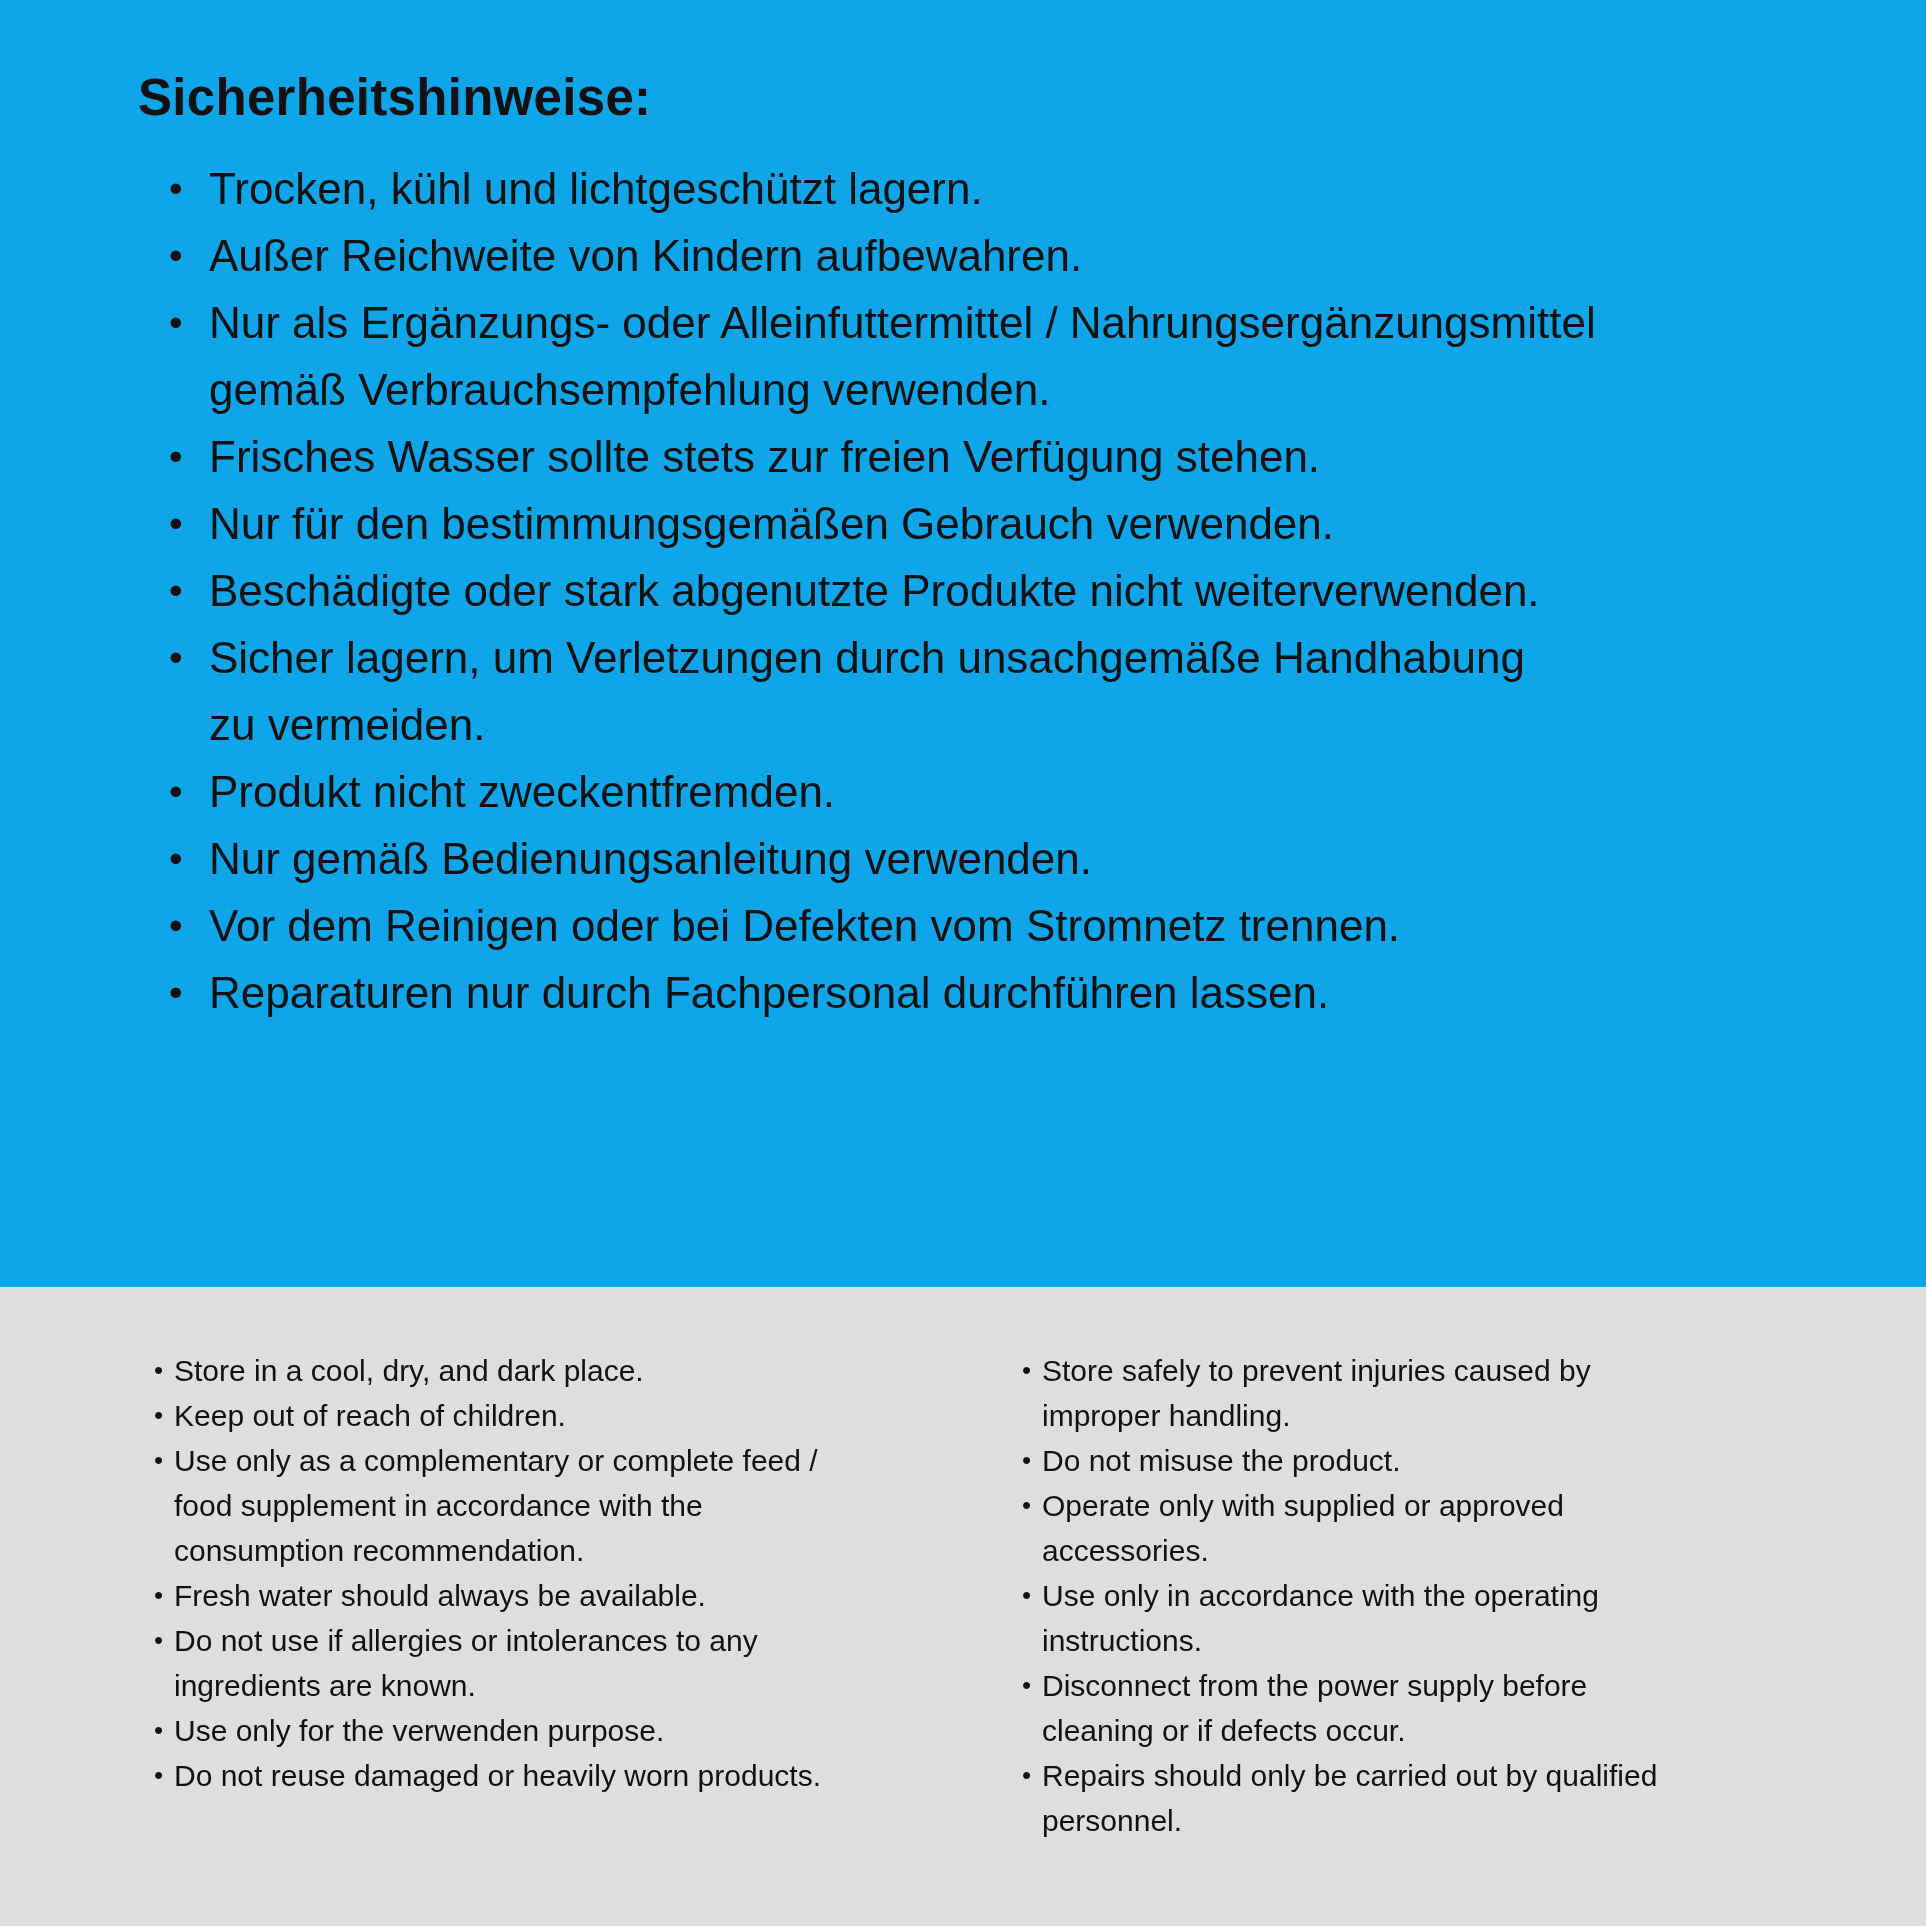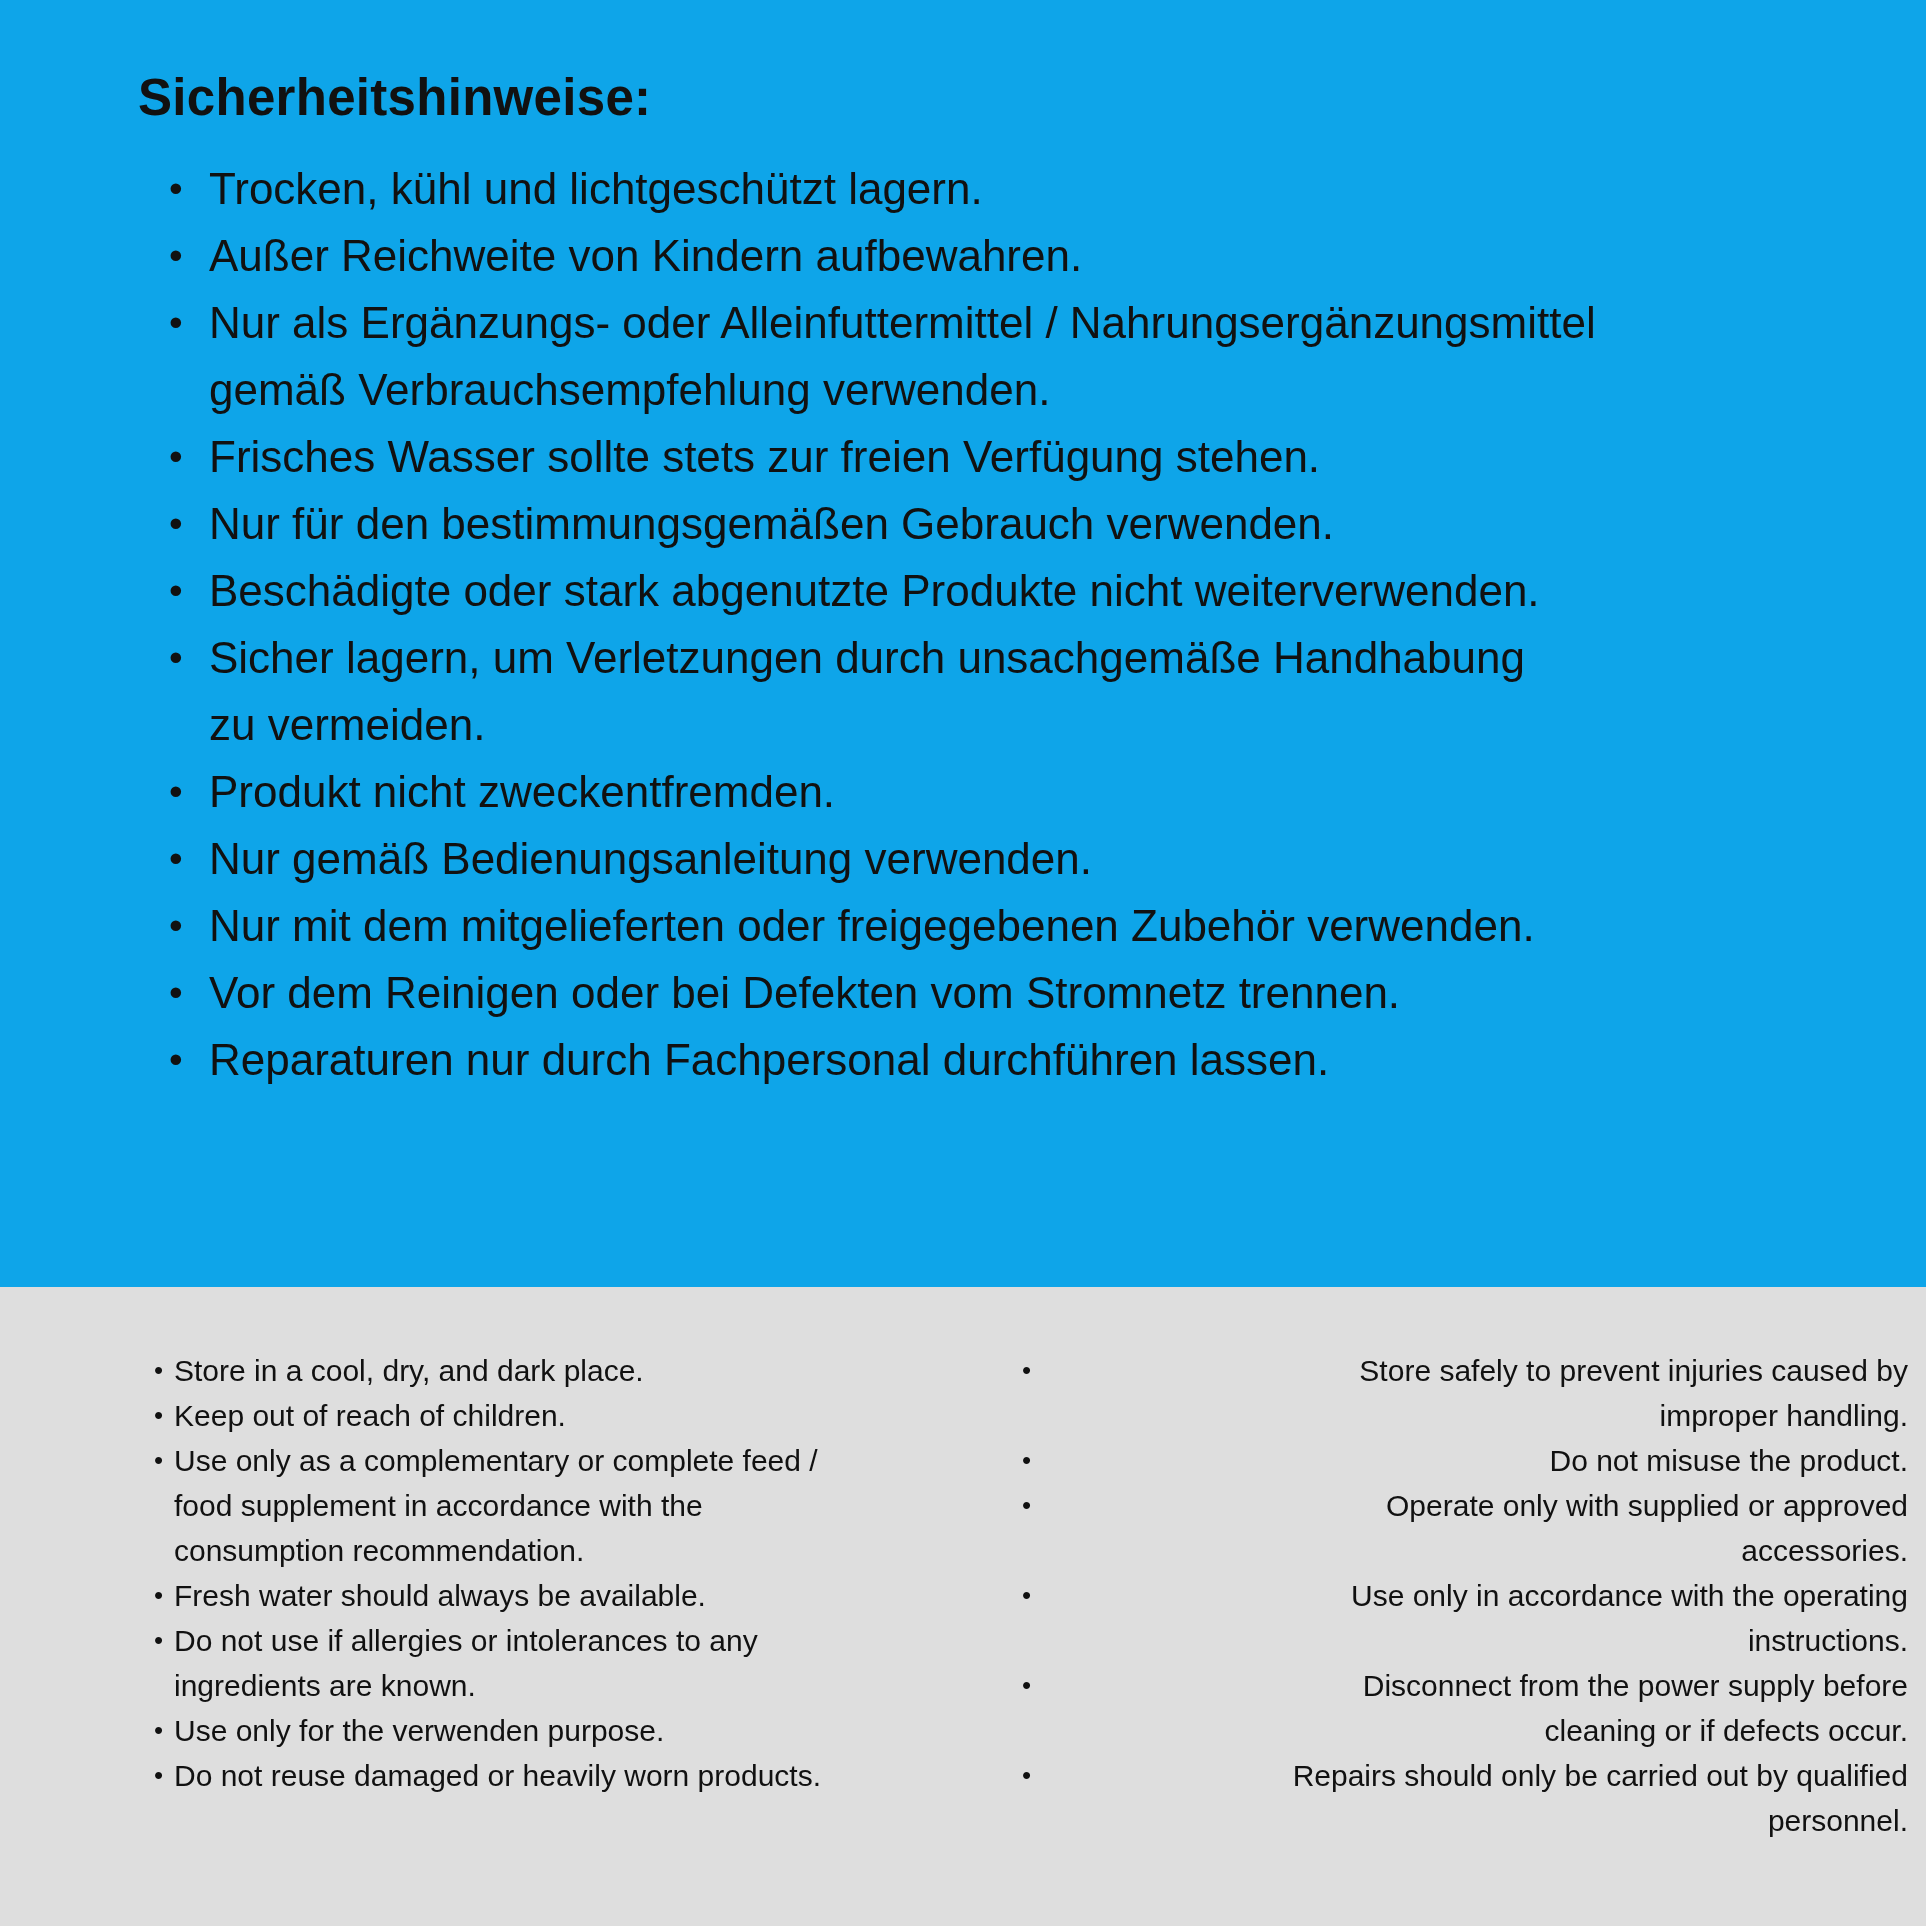--- a/index.html
+++ b/index.html
@@ -62,21 +62,20 @@
     position:absolute;
     left:128px;
     top:61px;
     width:867px;
   }
   .en-col-right{
     position:absolute;
     left:996px;
     top:61px;
     width:912px;
-    text-align:right;
   }
   .en-heading{
     margin:0;
     font-size:32px;
     font-weight:bold;
     line-height:45px;
   }
   .en-section ul.bullets li{
     position:relative;
     font-size:30px;
@@ -101,21 +100,20 @@
     <ul class="bullets">
         <li>Trocken, kühl und lichtgeschützt lagern.</li>
         <li>Außer Reichweite von Kindern aufbewahren.</li>
         <li>Nur als Ergänzungs- oder Alleinfuttermittel / Nahrungsergänzungsmittel<br>gemäß Verbrauchsempfehlung verwenden.</li>
         <li>Frisches Wasser sollte stets zur freien Verfügung stehen.</li>
         <li>Nur für den bestimmungsgemäßen Gebrauch verwenden.</li>
         <li>Beschädigte oder stark abgenutzte Produkte nicht weiterverwenden.</li>
         <li>Sicher lagern, um Verletzungen durch unsachgemäße Handhabung<br>zu vermeiden.</li>
         <li>Produkt nicht zweckentfremden.</li>
         <li>Nur gemäß Bedienungsanleitung verwenden.</li>
-        <li>Nur mit dem mitgelieferten oder freigegebenen Zubehör verwenden.</li>
         <li>Vor dem Reinigen oder bei Defekten vom Stromnetz trennen.</li>
         <li>Reparaturen nur durch Fachpersonal durchführen lassen.</li>
       </ul>
   </section>
 
   <section class="en-section">
     <div class="en-col-left">
       <ul class="bullets">
           <li>Store in a cool, dry, and dark place.</li>
           <li>Keep out of reach of children.</li>

